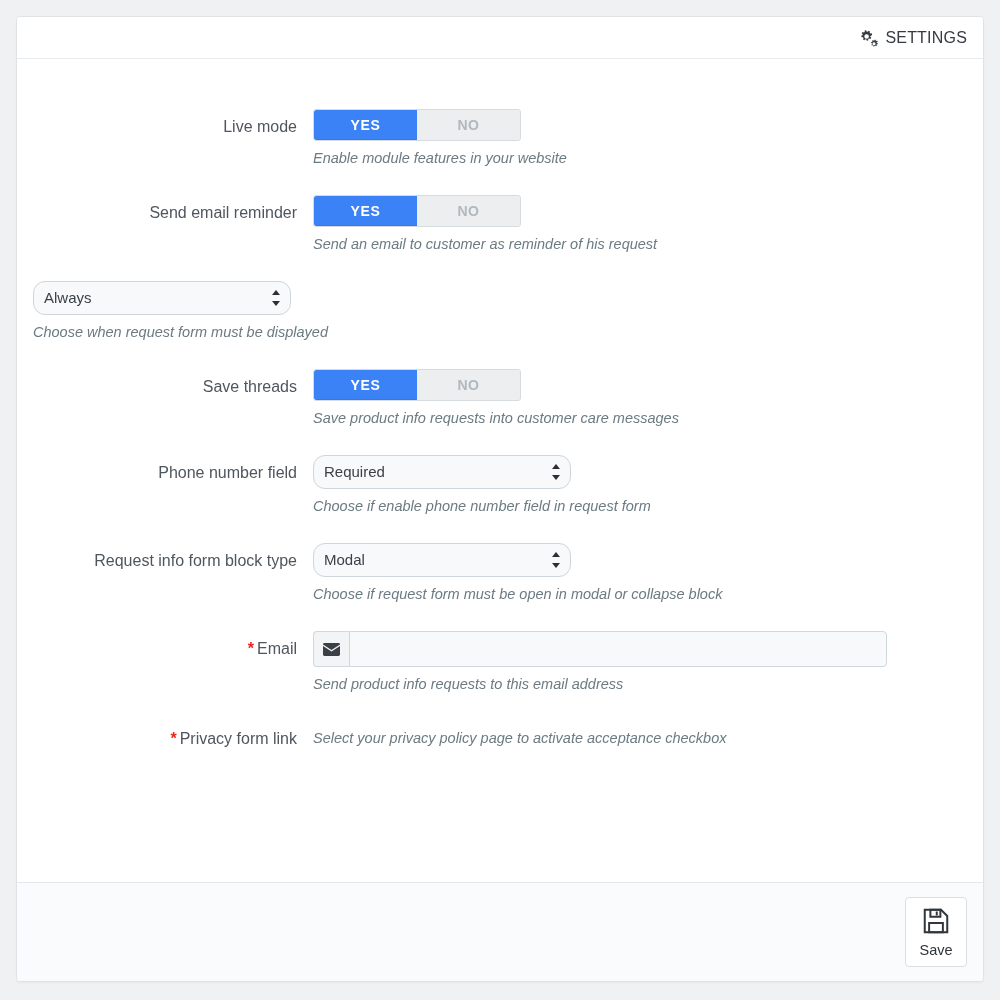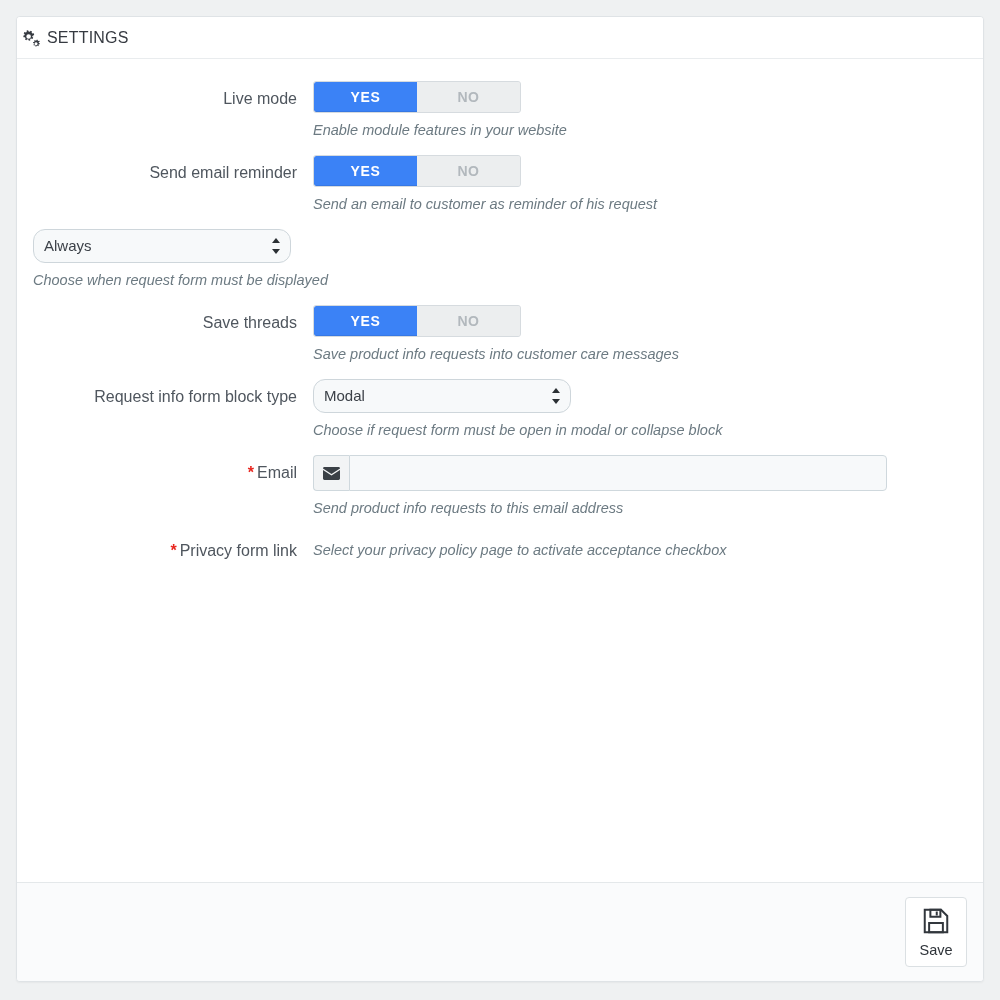--- a/index.html
+++ b/index.html
@@ -27,23 +27,24 @@
     box-shadow: 0 1px 2px rgba(0,0,0,0.045);
     overflow: hidden;
   }
 
   
   .panel-heading {
     height: 42px;
     flex: 0 0 42px;
     display: flex;
     align-items: center;
-    padding: 0 4px;
+    padding: 0 16px;
     border-bottom: 1px solid #e9ecee;
     background: #ffffff;
+    justify-content: flex-end;
   }
   .panel-heading .gears-icon {
     width: 20px; height: 20px;
     margin-right: 6px;
     display: inline-flex;
     align-items: center;
     justify-content: center;
     color: #363a41;
     flex: 0 0 20px;
   }
@@ -61,20 +62,21 @@
     flex: 1 1 auto;
     padding: 22px 16px 10px 16px;
     background: #ffffff;
     overflow: hidden;
   }
 
   .form-row {
     display: flex;
     align-items: flex-start;
     margin-bottom: 16px;
+    margin-top: 28px;
   }
   .form-row .label-col {
     width: 280px;
     flex: 0 0 280px;
     text-align: right;
     padding-right: 16px;
     padding-top: 8px;
     font-size: 16px;
     color: #4f565e;
     line-height: 20px;
@@ -294,20 +296,35 @@
         <div class="label-col">Save threads</div>
         <div class="field-col">
           <div class="switch">
             <div class="half on">YES</div>
             <div class="half off">NO</div>
           </div>
           <div class="help-text">Save product info requests into customer care messages</div>
         </div>
       </div>
 
+      <div class="form-row">
+        <div class="label-col">Phone number field</div>
+        <div class="field-col">
+          <div class="select-wrap">
+            <select>
+              <option>Required</option>
+            </select>
+            <span class="spin-icon">
+              <span class="up"></span>
+                <span class="down"></span>
+            </span>
+          </div>
+          <div class="help-text">Choose if enable phone number field in request form</div>
+        </div>
+      </div>
 
       <div class="form-row">
         <div class="label-col">Request info form block type</div>
         <div class="field-col">
           <div class="select-wrap">
             <select>
               <option>Modal</option>
             </select>
             <span class="spin-icon">
               <span class="up"></span>

